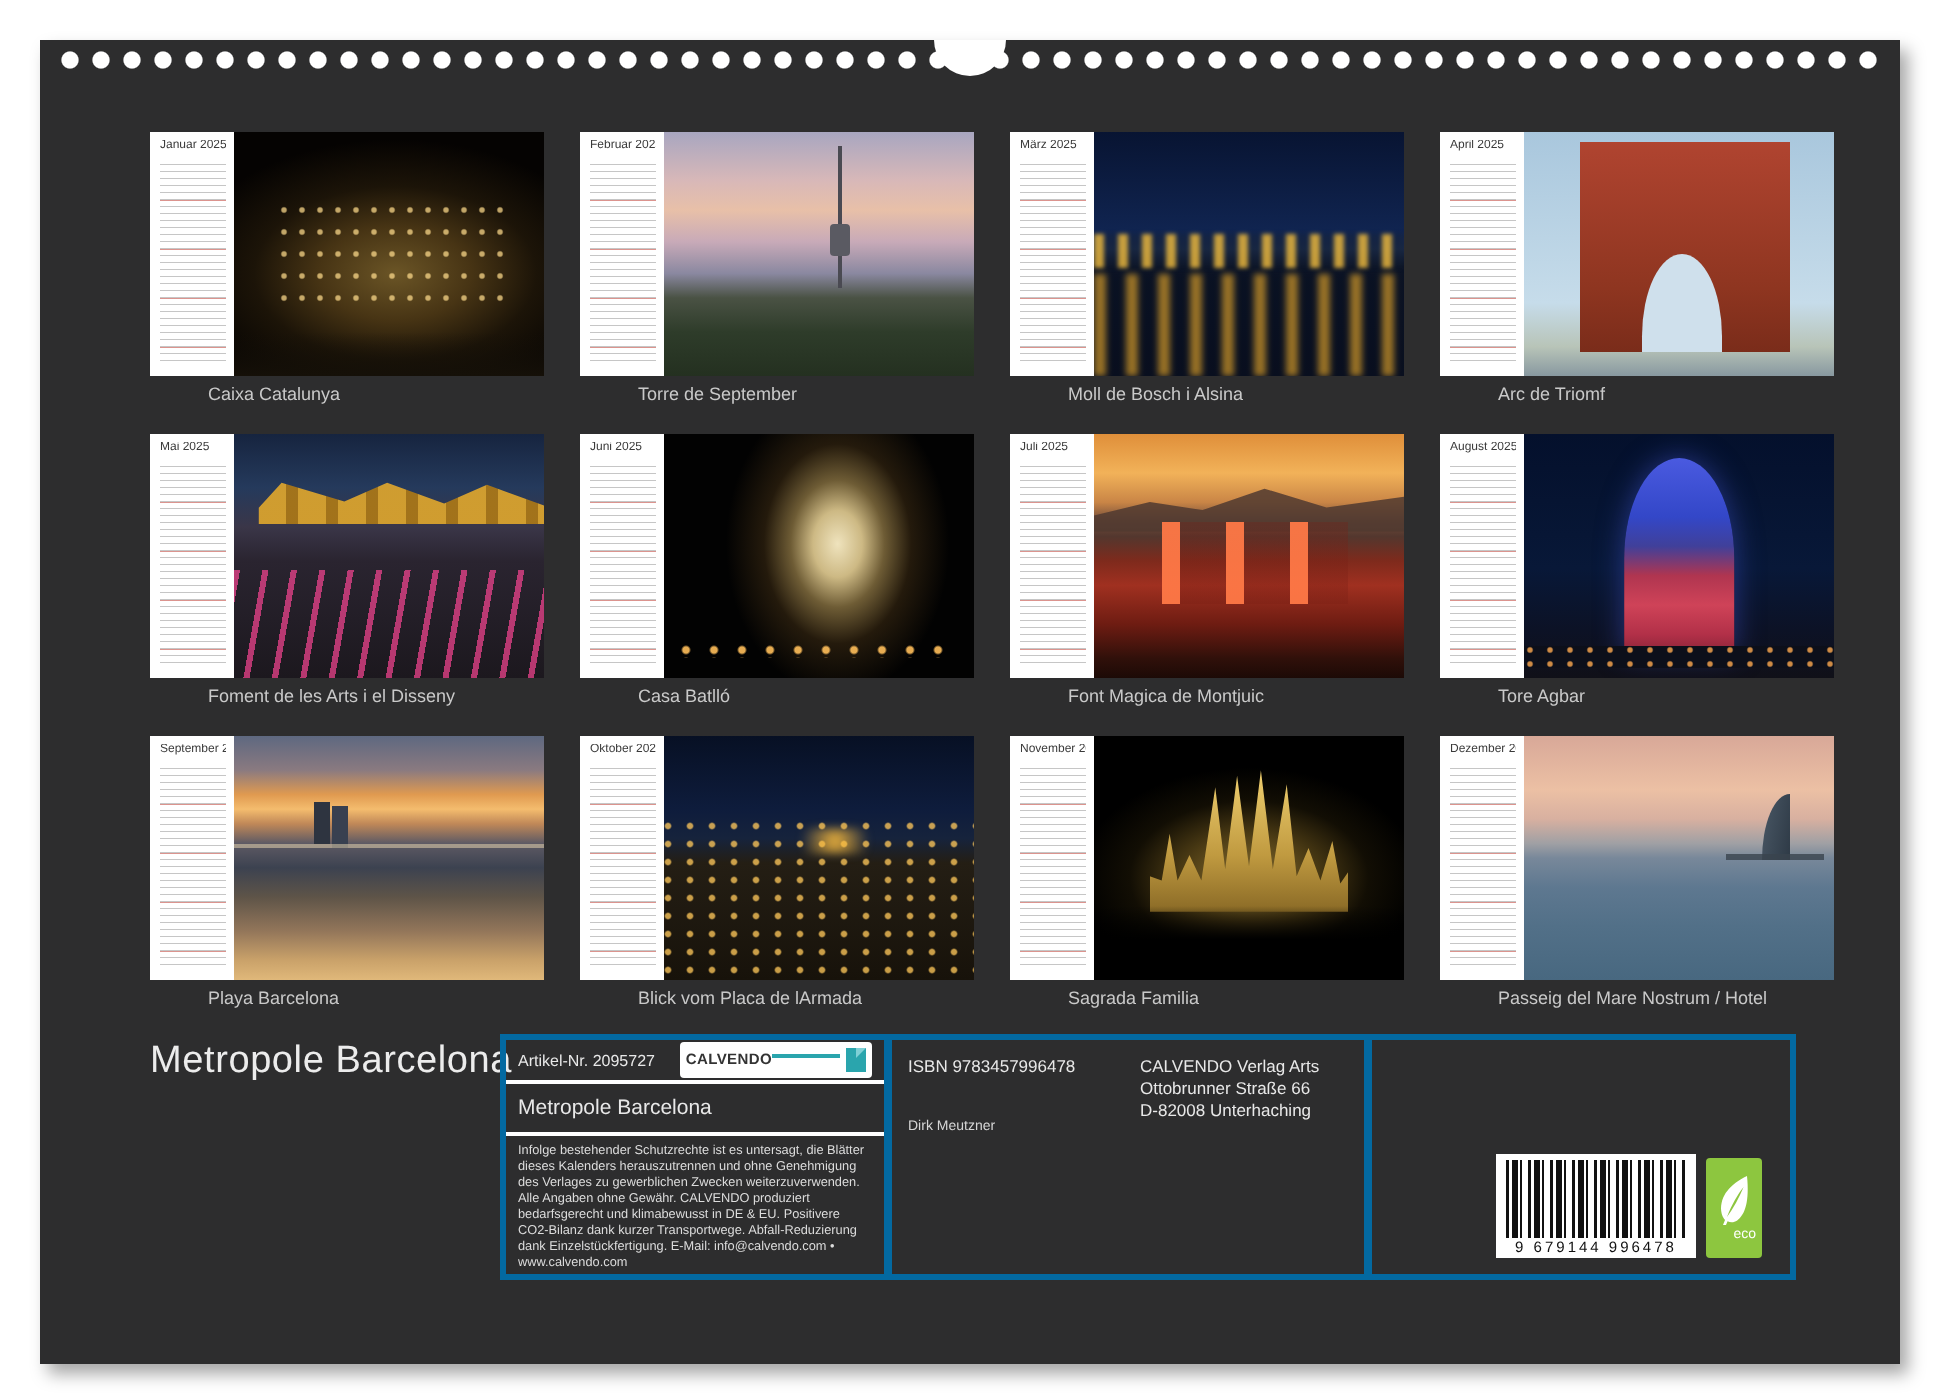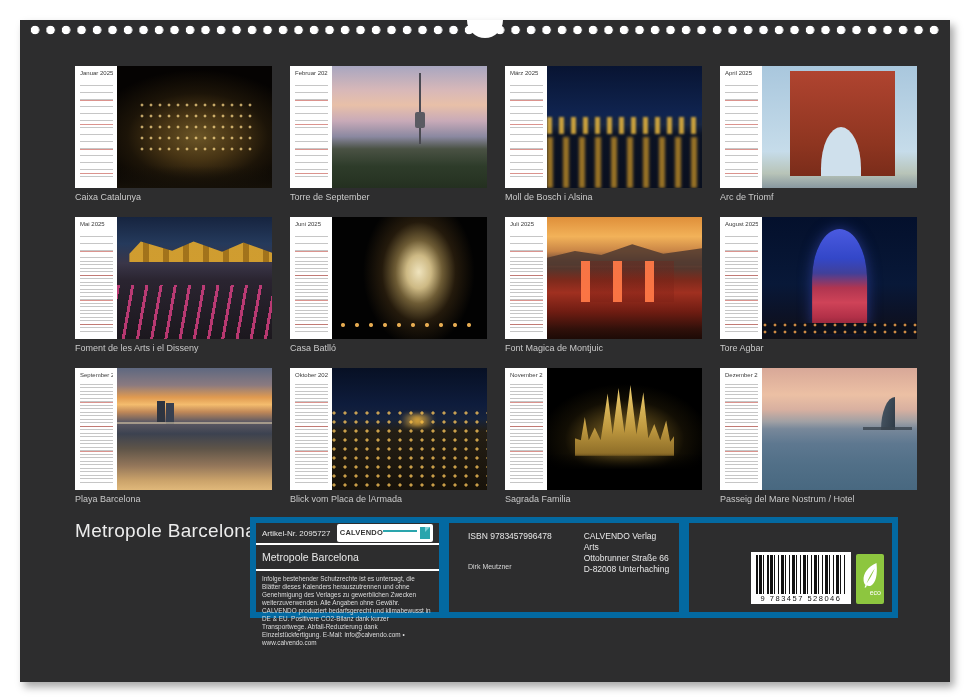--- a/index.html
+++ b/index.html
@@ -34,21 +34,21 @@
   }
   .mlabel{font-size:6px;color:#3a3a3a;line-height:7px;white-space:nowrap;overflow:hidden;}
   .dlines{
     flex:1;margin-top:2px;
     background-image:
       repeating-linear-gradient(to bottom, rgba(0,0,0,0) 0 21px, rgba(190,60,50,.55) 21px 21.7px, rgba(0,0,0,0) 21.7px 24.5px),
       repeating-linear-gradient(to bottom, rgba(0,0,0,0) 0 2.8px, #c6c6c6 2.8px 3.5px);
   }
   .photo{flex:1;position:relative;overflow:hidden;}
   .photo::before,.photo::after{content:"";position:absolute;}
-  .caption{margin-top:4px;font-size:9px;color:#c9c9c9;line-height:11px;white-space:nowrap;}
+  .caption{margin-top:4px;font-size:9px;color:#c9c9c9;line-height:11px;white-space:nowrap;margin-left:29px;}
 
   
   .p1{background:radial-gradient(ellipse 70% 55% at 52% 58%, #6b5526 0%, #473414 35%, #1c1408 65%, #050302 100%);}
   .p1::before{left:15%;right:10%;top:30%;bottom:25%;
     background-image:radial-gradient(circle at 2px 2px, rgba(255,220,140,.9) 0 1px, rgba(0,0,0,0) 1.8px);
     background-size:9px 11px;opacity:.8;}
   .p1::after{left:0;right:0;bottom:0;height:18%;background:linear-gradient(rgba(0,0,0,0),#151008);}
 
   .p2{background:linear-gradient(to bottom,#a8a6c0 0%,#d8b8b8 20%,#e8c0a8 32%,#c8aab8 45%,#8a88a0 58%,#4a5244 68%,#2e3c2a 82%,#243020 100%);}
   .p2::before{left:56%;top:6%;width:2px;height:58%;background:#4a4a52;}
@@ -108,34 +108,34 @@
     clip-path:polygon(0 100%,0 75%,6% 78%,10% 45%,14% 78%,20% 60%,26% 78%,33% 12%,38% 70%,44% 4%,50% 68%,56% 0%,62% 70%,69% 10%,74% 75%,80% 55%,86% 78%,92% 50%,96% 80%,100% 72%,100% 100%);}
   .p11::after{left:0;right:0;bottom:0;height:30%;background:linear-gradient(rgba(0,0,0,0),#000 45%);}
 
   .p12{background:linear-gradient(to bottom,#d8a898 0%,#ecc0a4 22%,#d8b0a0 34%,#a0a0a4 44%,#78889a 50%,#5e7890 62%,#527088 78%,#486880 100%);}
   .p12::before{right:14%;top:24%;width:9%;height:27%;
     background:linear-gradient(100deg,#4a5866,#2e3a46);border-radius:100% 0 0 0 / 100% 0 0 0;}
   .p12::after{right:3%;top:48%;width:32%;height:3%;background:#3a444e;opacity:.8;}
 
   
   .big-title{position:absolute;left:55px;top:500px;font-size:19px;color:#ececec;letter-spacing:.3px;}
-  .ibox{position:absolute;top:497px;height:101px;border:6px solid #0369a1;box-sizing:border-box;color:#e8e8e8;}
+  .ibox{position:absolute;top:497px;height:123px;border:3px solid #0369a1;box-sizing:border-box;color:#e8e8e8;}
   .box-artikel{left:230px;width:195px;}
   .box-isbn{left:423px;width:242px;}
   .box-barcode{left:663px;width:215px;}
   .row-artikel{height:22px;border-bottom:2px solid #fff;display:flex;align-items:center;justify-content:space-between;padding:0 6px;box-sizing:border-box;font-size:8px;}
   .row-title{height:26px;border-bottom:2px solid #fff;display:flex;align-items:center;padding:0 6px;box-sizing:border-box;font-size:10.5px;}
   .row-legal{padding:4px 6px;font-size:6.4px;line-height:8px;color:#dcdcdc;}
   .calvendo-logo{background:#ffffff;border-radius:2px;height:16px;display:flex;align-items:center;padding:1px 3px;gap:3px;}
   .cv-textwrap{display:flex;flex-direction:row;line-height:1;}
   .cv-name{font-size:7.5px;font-weight:bold;color:#333;letter-spacing:.2px;}
   .cv-tag{margin-top:1px;height:2px;width:34px;background:#2aa5ad;}
   .cv-icon{width:10px;height:12px;background:#2aa5ad;position:relative;}
   .cv-icon::after{content:"";position:absolute;right:0;top:0;width:0;height:0;border-left:5px solid #7fd0d6;border-bottom:5px solid rgba(0,0,0,0);}
-  .isbn-wrap{display:flex;padding:8px 6px 0 19px;gap:12px;}
+  .isbn-wrap{display:flex;padding:8px 6px 0 8px;gap:12px;}
   .isbn-col{width:104px;}
   .isbn-text{font-size:8.5px;}
   .author-text{font-size:7px;margin-top:22px;color:#d6d6d6;}
   .addr-col{font-size:8.5px;line-height:11px;}
   .barcode-group{position:absolute;left:62px;bottom:8px;display:flex;align-items:flex-end;gap:5px;}
   .barcode{width:100px;height:52px;background:#ffffff;box-sizing:border-box;padding:3px 5px 1px 5px;display:flex;flex-direction:column;}
   .bars{flex:1;
     background:repeating-linear-gradient(90deg,#111 0 1.5px,#fff 1.5px 3px,#111 3px 6px,#fff 6px 7px,#111 7px 8px,#fff 8px 11px);}
   .barcode-digits{font-size:7.5px;color:#111;letter-spacing:1.5px;text-align:center;line-height:9px;background:#fff;}
   .eco{width:28px;height:50px;background:#8dc63f;border-radius:2px;position:relative;display:flex;flex-direction:column;align-items:center;justify-content:center;}
@@ -313,21 +313,21 @@
         <div>Ottobrunner Straße 66</div>
         <div>D-82008 Unterhaching</div>
       </div>
     </div>
   </div>
 
   <div class="ibox box-barcode">
     <div class="barcode-group">
       <div class="barcode">
         <div class="bars"></div>
-        <div class="barcode-digits">9 783457 528046</div>
+        <div class="barcode-digits">9 679144 996478</div>
       </div>
       <div class="eco">
         <svg viewBox="0 0 20 26">
           <path d="M16.5 1 C8 5 3 11 3.6 18.5 C3.8 20.5 4.6 22 5.5 23 L4.5 25.5 L6 25.5 L6.8 23.6 C8.2 24.3 10 24.3 11.6 23.2 C15.6 20.4 17.8 13.5 16.5 1 Z M6.5 21.5 C9 15 12 10 14.8 6.5 C12.5 12 9.8 17 6.5 21.5 Z" fill="#ffffff"></path>
         </svg>
         <div class="eco-label">eco</div>
       </div>
     </div>
   </div>
 

